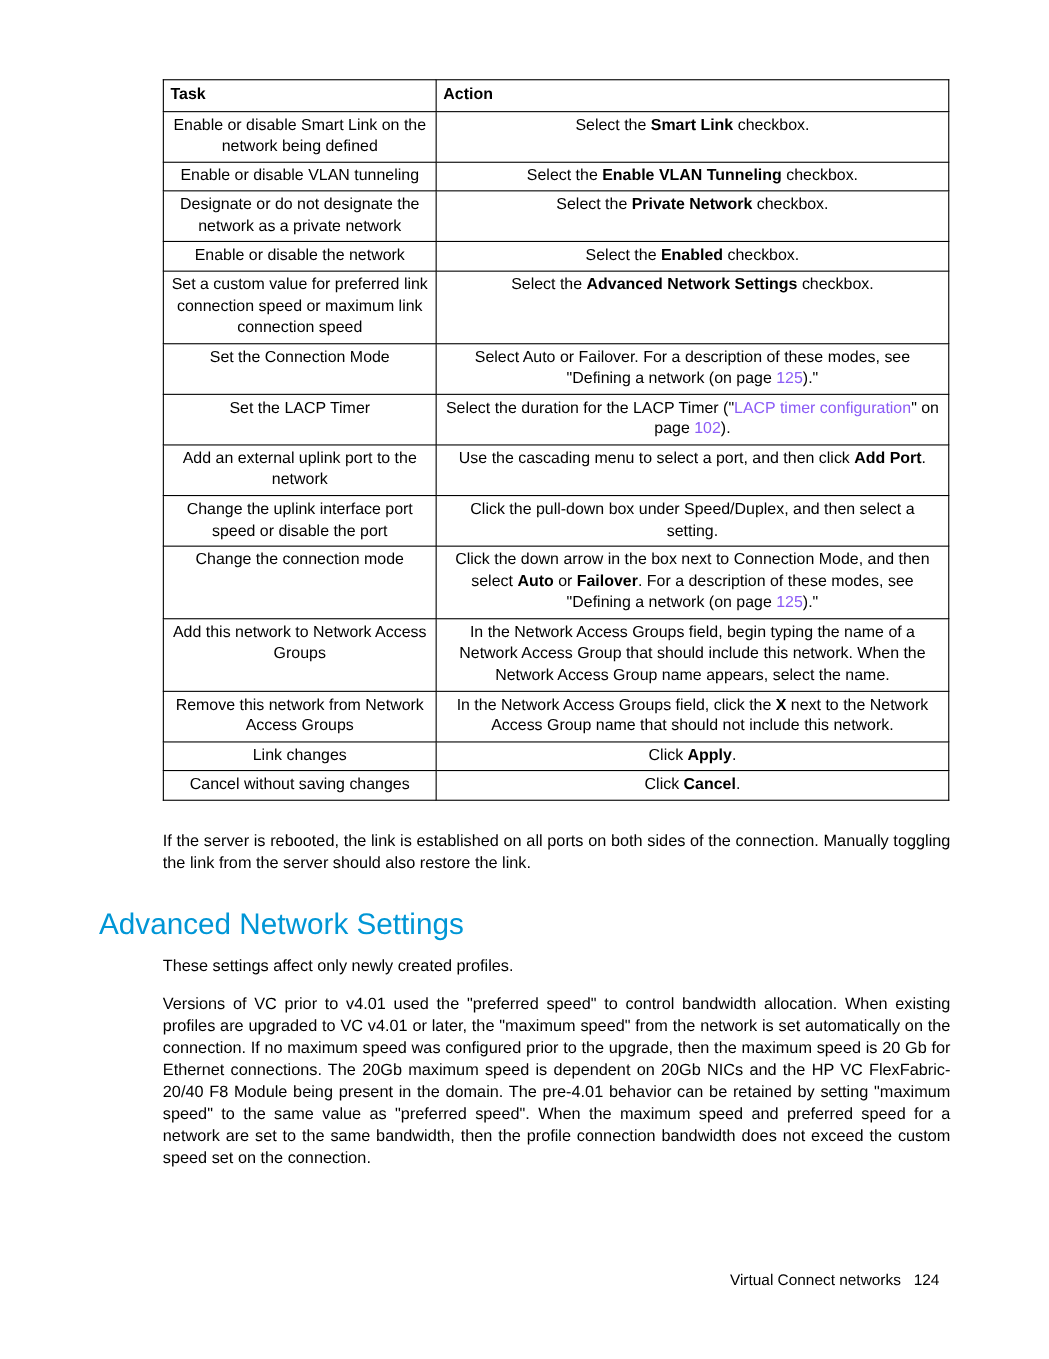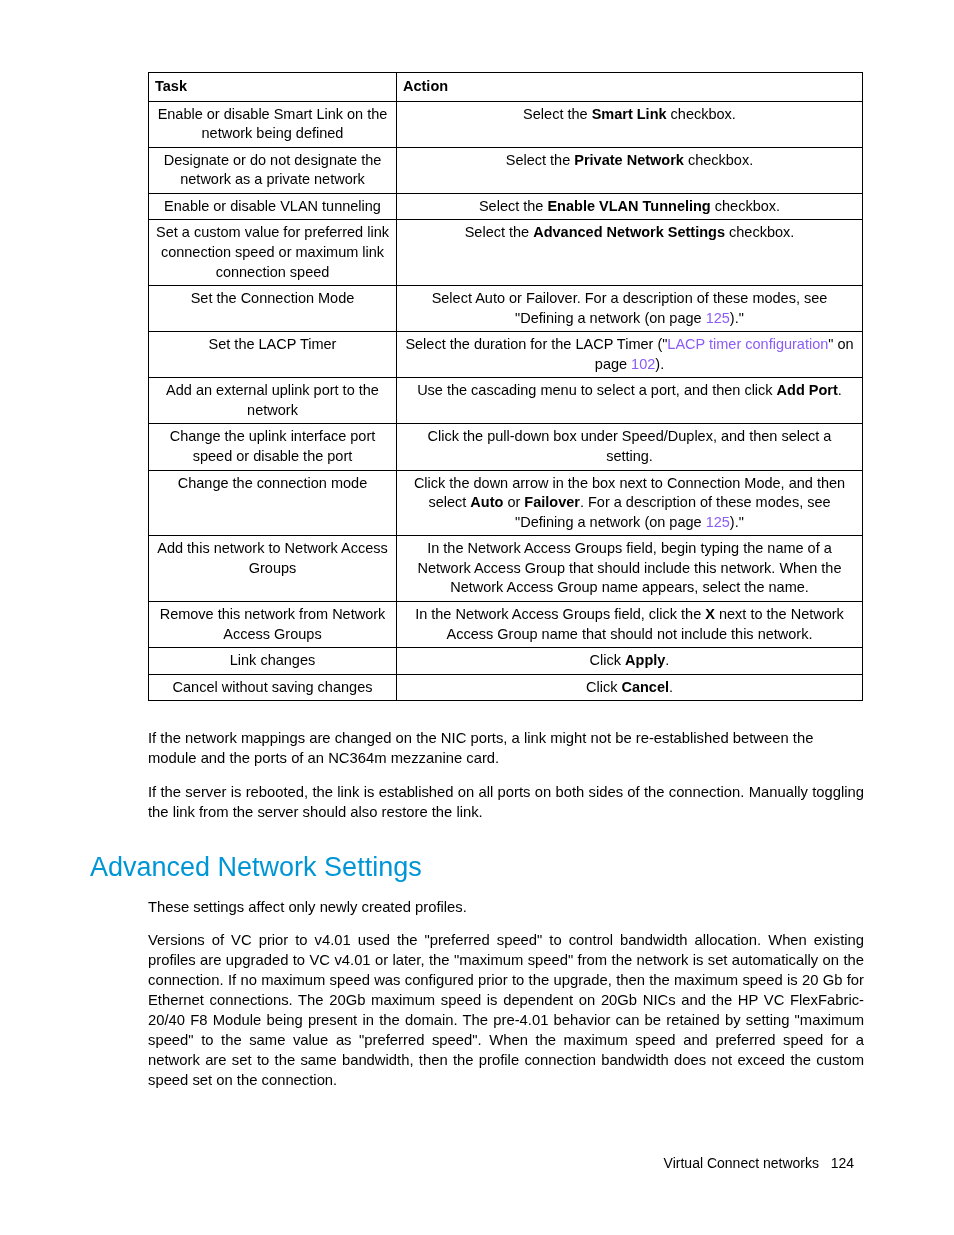--- a/index.html
+++ b/index.html
@@ -88,26 +88,30 @@
       <th>Task</th>
       <th>Action</th>
     </tr>
   </thead>
   <tbody>
     <tr>
       <td>Enable or disable Smart Link on the network being defined</td>
       <td><span>Select the </span><span class="bold">Smart Link</span><span> checkbox.</span></td>
     </tr>
     <tr>
+      <td>Enable or disable VLAN tunneling</td>
+      <td><span>Select the </span><span class="bold">Enable VLAN Tunneling</span><span> checkbox.</span></td>
+    </tr>
+    <tr>
       <td>Designate or do not designate the network as a private network</td>
       <td><span>Select the </span><span class="bold">Private Network</span><span> checkbox.</span></td>
     </tr>
     <tr>
-      <td>Enable or disable VLAN tunneling</td>
-      <td><span>Select the </span><span class="bold">Enable VLAN Tunneling</span><span> checkbox.</span></td>
+      <td>Enable or disable the network</td>
+      <td><span>Select the </span><span class="bold">Enabled</span><span> checkbox.</span></td>
     </tr>
     <tr>
       <td>Set a custom value for preferred link connection speed or maximum link connection speed</td>
       <td><span>Select the </span><span class="bold">Advanced Network Settings</span><span> checkbox.</span></td>
     </tr>
     <tr>
       <td>Set the Connection Mode</td>
       <td><span>Select Auto or Failover. For a description of these modes, see "Defining a network (on page </span><span class="link">125</span><span>)."</span></td>
     </tr>
     <tr>
@@ -139,21 +143,20 @@
       <td><span>Click </span><span class="bold">Apply</span><span>.</span></td>
     </tr>
     <tr>
       <td>Cancel without saving changes</td>
       <td><span>Click </span><span class="bold">Cancel</span><span>.</span></td>
     </tr>
   </tbody>
 </table>
 
 <div class="body-text">
-  <p>If the network mappings are changed on the NIC ports, a link might not be re-established between the module and the ports of an NC364m mezzanine card.</p>
   <p style="text-align:justify;">If the server is rebooted, the link is established on all ports on both sides of the connection. Manually toggling the link from the server should also restore the link.</p>
 </div>
 
 <h2 class="section">Advanced Network Settings</h2>
 
 <div class="body-text" style="margin-top:0;">
   <p>These settings affect only newly created profiles.</p>
   <p style="text-align:justify;">Versions of VC prior to v4.01 used the "preferred speed" to control bandwidth allocation. When existing profiles are upgraded to VC v4.01 or later, the "maximum speed" from the network is set automatically on the connection. If no maximum speed was configured prior to the upgrade, then the maximum speed is 20 Gb for Ethernet connections. The 20Gb maximum speed is dependent on 20Gb NICs and the HP VC FlexFabric-20/40 F8 Module being present in the domain. The pre-4.01 behavior can be retained by setting "maximum speed" to the same value as "preferred speed". When the maximum speed and preferred speed for a network are set to the same bandwidth, then the profile connection bandwidth does not exceed the custom speed set on the connection.</p>
 </div>
 

